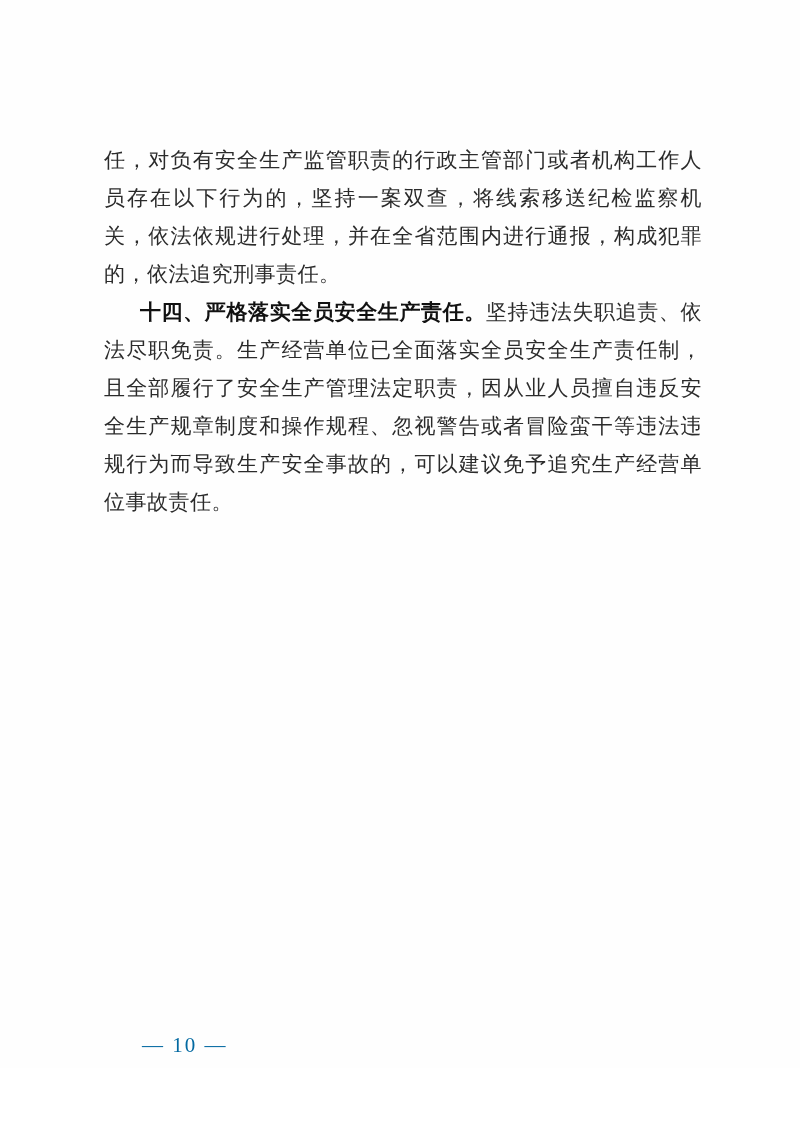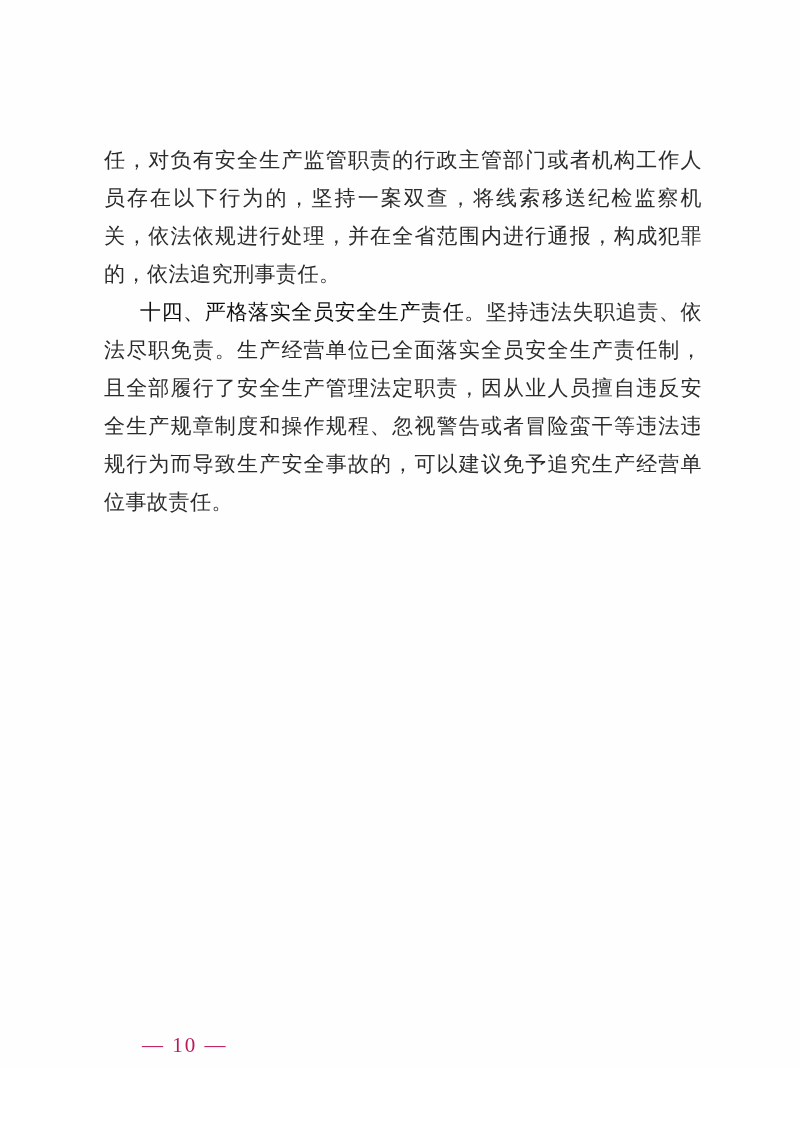--- a/index.html
+++ b/index.html
@@ -29,31 +29,31 @@
   }
   .para {
     margin: 0;
     padding: 0;
     text-indent: 0;
   }
   .para.indent {
     text-indent: 36px;
   }
   .clause-heading {
-    font-weight: 400;
+    font-weight: 700;
     font-family: "Liberation Sans", "DejaVu Sans", sans-serif;
     color: #111111;
   }
   .page-number {
     position: absolute;
     left: 142px;
     top: 1033px;
     font-size: 21px;
     letter-spacing: 2px;
-    color: #be185d;
+    color: #0369a1;
     font-family: "Liberation Serif", "DejaVu Serif", serif;
   }
 </style>
 </head>
 <body>
 
 <div class="page">
   <div class="content" id="content">
       <p class="para"><span>任，对负有安全生产监管职责的行政主管部门或者机构工作人员存在以下行为的，坚持一案双查，将线索移送纪检监察机关，依法依规进行处理，并在全省范围内进行通报，构成犯罪的，依法追究刑事责任。</span></p>
       <p class="para indent"><span class="clause-heading">十四、严格落实全员安全生产责任。</span><span>坚持违法失职追责、依法尽职免责。生产经营单位已全面落实全员安全生产责任制，且全部履行了安全生产管理法定职责，因从业人员擅自违反安全生产规章制度和操作规程、忽视警告或者冒险蛮干等违法违规行为而导致生产安全事故的，可以建议免予追究生产经营单位事故责任。</span></p>

